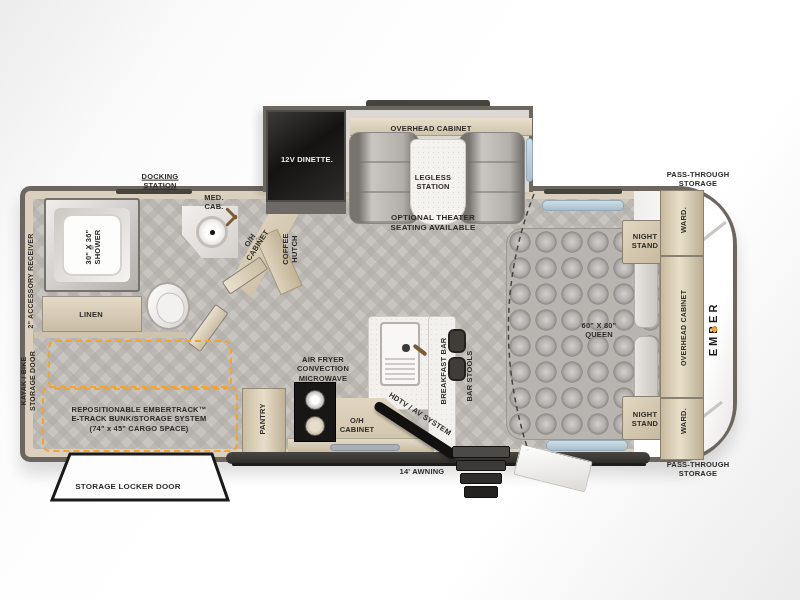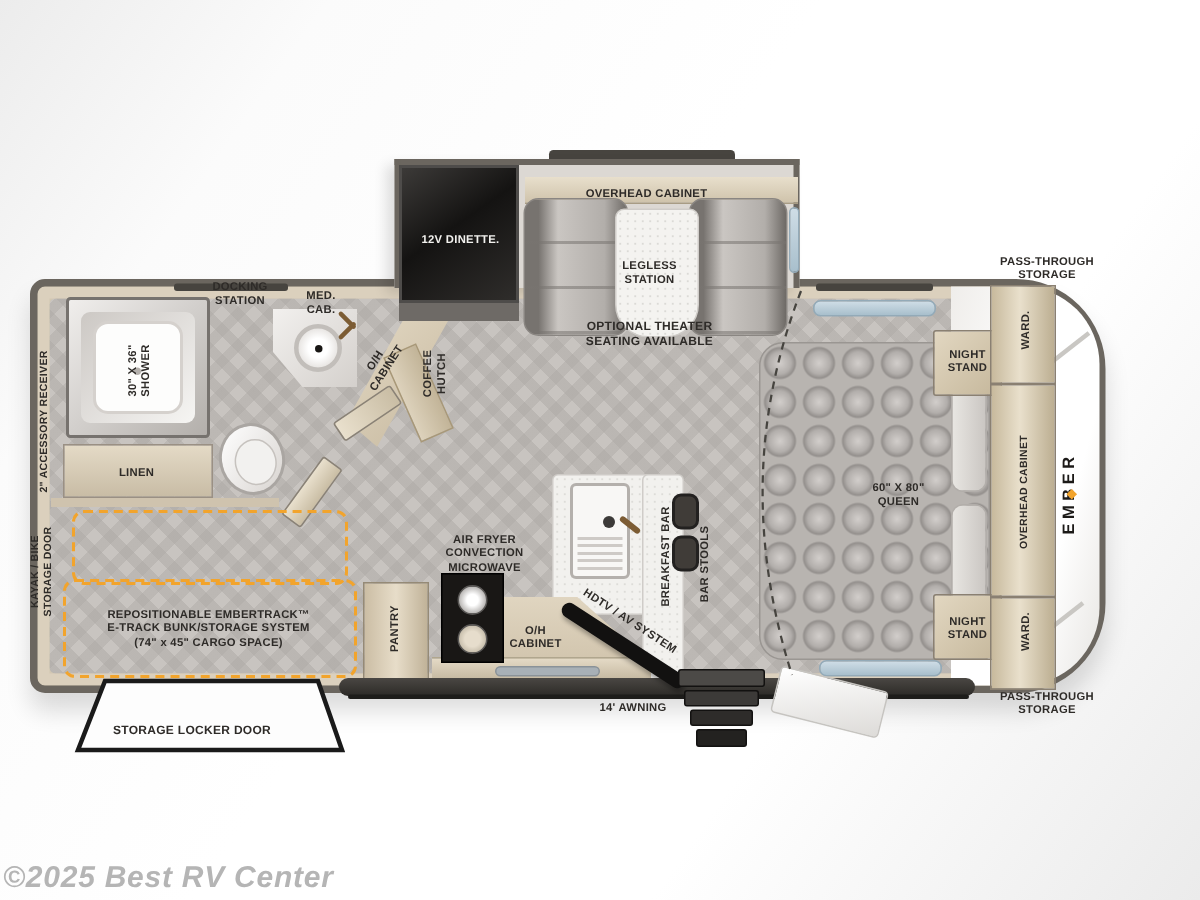--- a/index.html
+++ b/index.html
@@ -207,21 +207,21 @@
 
   <div class="emberlogo">
     <svg width="13" height="13" viewBox="0 0 13 13">
       <path d="M11,1 L3,6.5 L11,12" fill="none" stroke="#1c1a18" stroke-width="2.4"></path>
       <path d="M13,3.5 L8,6.5 L13,9.5" fill="none" stroke="#1c1a18" stroke-width="1.8"></path>
     </svg>
     <span class="txt">EMBER</span>
   </div>
   <div class="emberdot"></div>
 
-  <div class="lbl" style="left:160px;top:196px;">DOCKING
+  <div class="lbl" style="left:160px;top:181px;text-decoration:underline;">DOCKING
 STATION</div>
   <div class="lbl" style="left:214px;top:202px;">MED.
 CAB.</div>
   <div class="lbl" style="left:254px;top:243px;transform:translate(-50%,-50%) rotate(-57deg);">O/H
 CABINET</div>
   <div class="lbl" style="left:290px;top:249px;transform:translate(-50%,-50%) rotate(-90deg);">COFFEE
 HUTCH</div>
   <div class="lbl" style="left:307px;top:160px;color:#f2f1ee;">12V DINETTE.</div>
   <div class="lbl" style="left:431px;top:129px;">OVERHEAD CABINET</div>
   <div class="lbl" style="left:433px;top:182px;">LEGLESS
@@ -255,14 +255,13 @@
   <div class="lbl" style="left:323px;top:369px;">AIR FRYER
 CONVECTION
 MICROWAVE</div>
   <div class="lbl" style="left:357px;top:425px;">O/H
 CABINET</div>
   <div class="lbl" style="left:444px;top:371px;transform:translate(-50%,-50%) rotate(-90deg);white-space:nowrap;">BREAKFAST BAR</div>
   <div class="lbl" style="left:470px;top:376px;transform:translate(-50%,-50%) rotate(-90deg);white-space:nowrap;">BAR STOOLS</div>
   <div class="lbl" style="left:420px;top:414px;transform:translate(-50%,-50%) rotate(33deg);white-space:nowrap;">HDTV / AV SYSTEM</div>
   <div class="lbl" style="left:422px;top:472px;white-space:nowrap;">14' AWNING</div>
 
-  <div class="watermark">©2025 Best RV Center</div>
 </div>
 
 </body></html>

